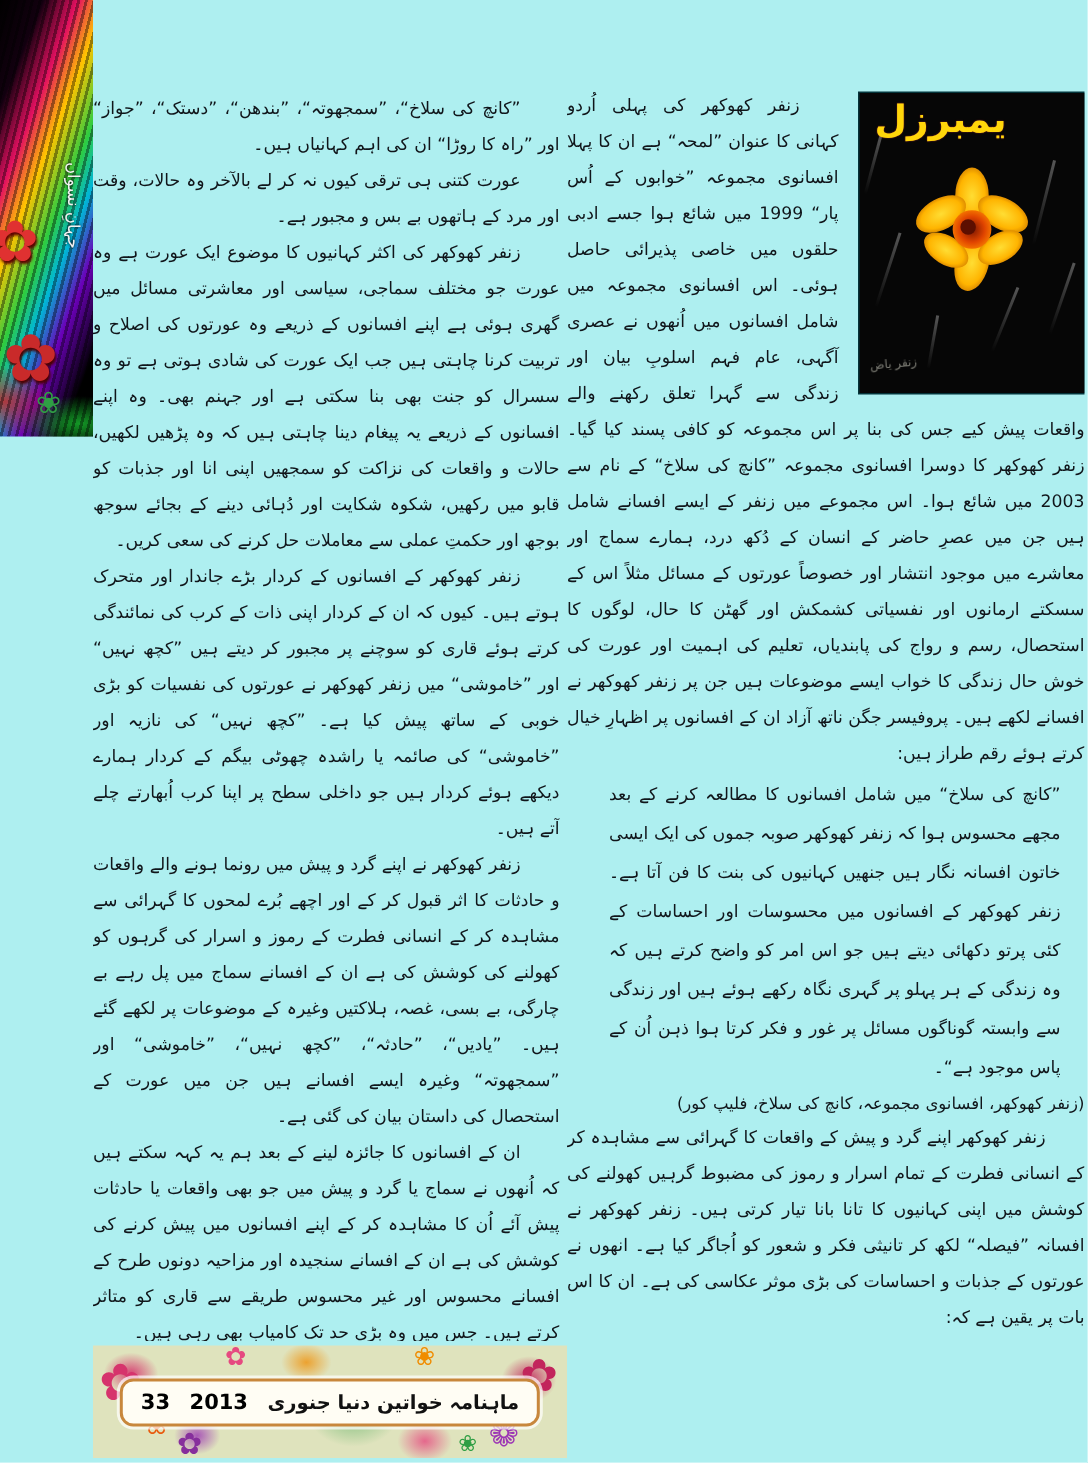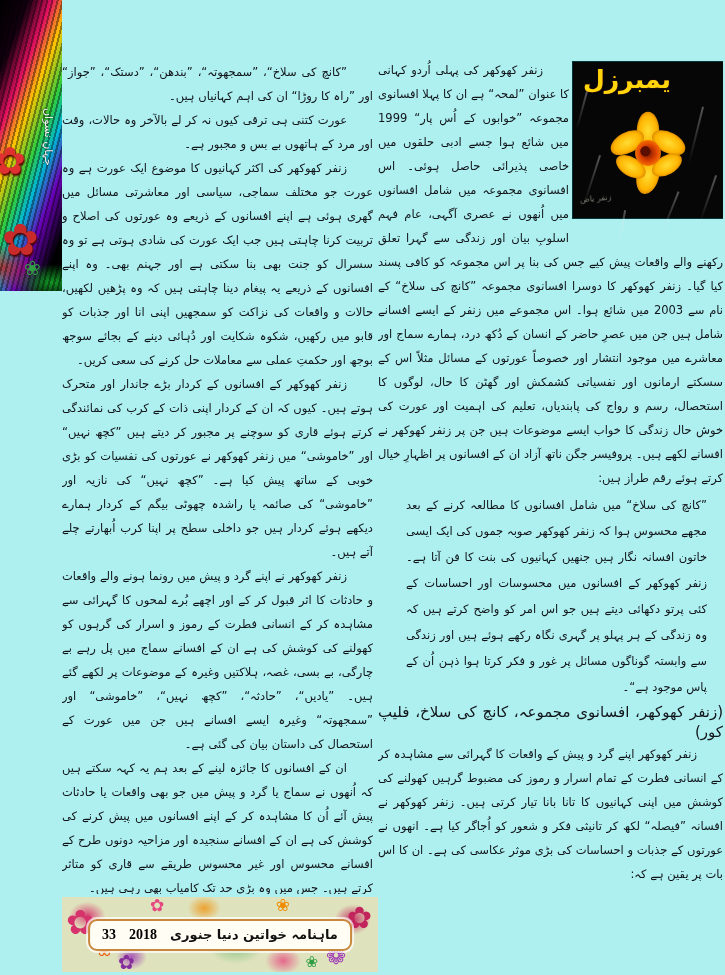--- a/index.html
+++ b/index.html
@@ -52,29 +52,29 @@
   .col-right { left:378px; top:58px; width:345px; height:838px; }
   .col-left  { left:62px;  top:60px; width:311px; height:834px; }
 
   .quote {
     margin:2px 16px 2px 28px !important;
     text-indent:0 !important;
     line-height:26px;
   }
   .attribution {
     text-indent:0 !important;
-    font-size:15px;
+    font-size:11px;
     line-height:20px;
   }
 
   
   .book-cover {
     float:right;
-    width:150px; height:156px;
-    margin:4px 0 10px 4px;
+    width:150px; height:200px;
+    margin:4px 0 10px 14px;
     background:#060606;
     position:relative;
     box-shadow:0 0 0 1px #04343a;
   }
   .cover-title {
     position:absolute; top:4px; left:10px;
     font-size:25px; font-weight:bold;
     color:#ffd60a;
     text-shadow:0 0 1px #a33;
     line-height:1.1;
@@ -124,21 +124,21 @@
     transform:translate(-50%,-50%);
     background:#fffdf4;
     border:2px solid #c8873c;
     border-radius:9px;
     padding:6px 12px;
     display:flex; direction:rtl; align-items:center; gap:13px;
     white-space:nowrap;
     box-shadow:0 0 0 2px rgba(255,255,255,.7);
   }
   .footer-box .mag-name { font-size:13px; font-weight:bold; color:#111; }
-  .footer-box .num { font-size:14px; font-weight:bold; color:#000;font-family:Liberation Serif, serif; }
+  .footer-box .num { font-size:14px; font-weight:bold; color:#000; }
 </style>
 </head>
 <body>
 
 <div class="page">
 
   <div class="side-art">
     <span class="rose rose-top">✿</span>
     <span class="rose rose-bottom">✿</span>
     <span class="rose leaf-bottom">❀</span>
@@ -202,18 +202,18 @@
     <span class="fl fl1">✿</span>
     <span class="fl fl2">❀</span>
     <span class="fl fl3">✿</span>
     <span class="fl fl4">❁</span>
     <span class="fl fl5">✿</span>
     <span class="fl fl6">❀</span>
     <span class="fl fl7">✿</span>
     <span class="fl fl8">❀</span>
     <div class="footer-box">
       <span class="mag-name">ماہنامہ خواتین دنیا جنوری</span>
-      <span class="num">2018</span>
+      <span class="num">2013</span>
       <span class="num">33</span>
     </div>
   </div>
 
 </div>
 
 </body></html>

